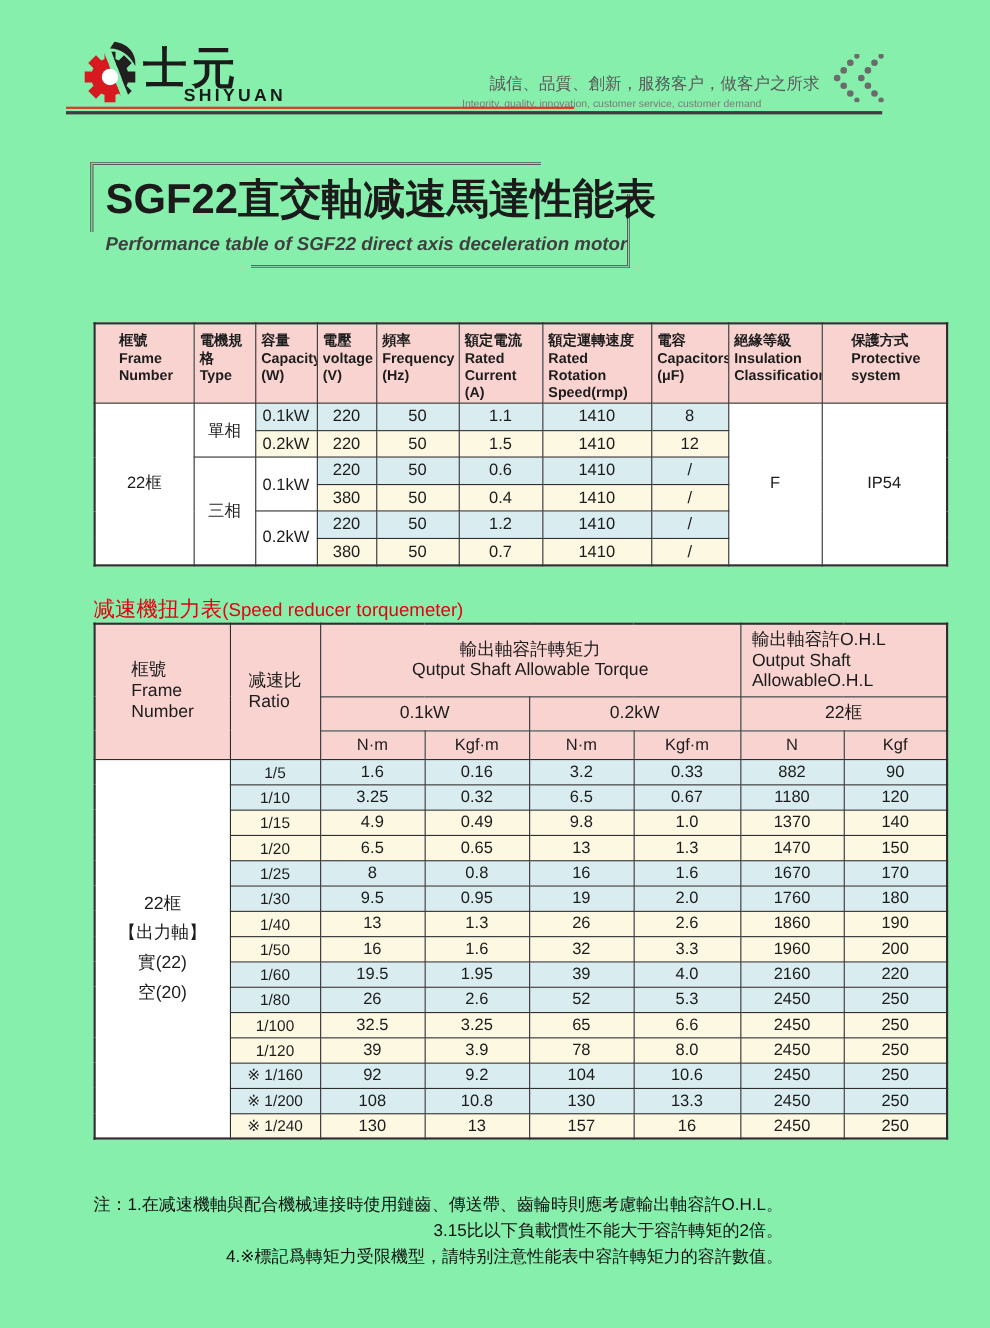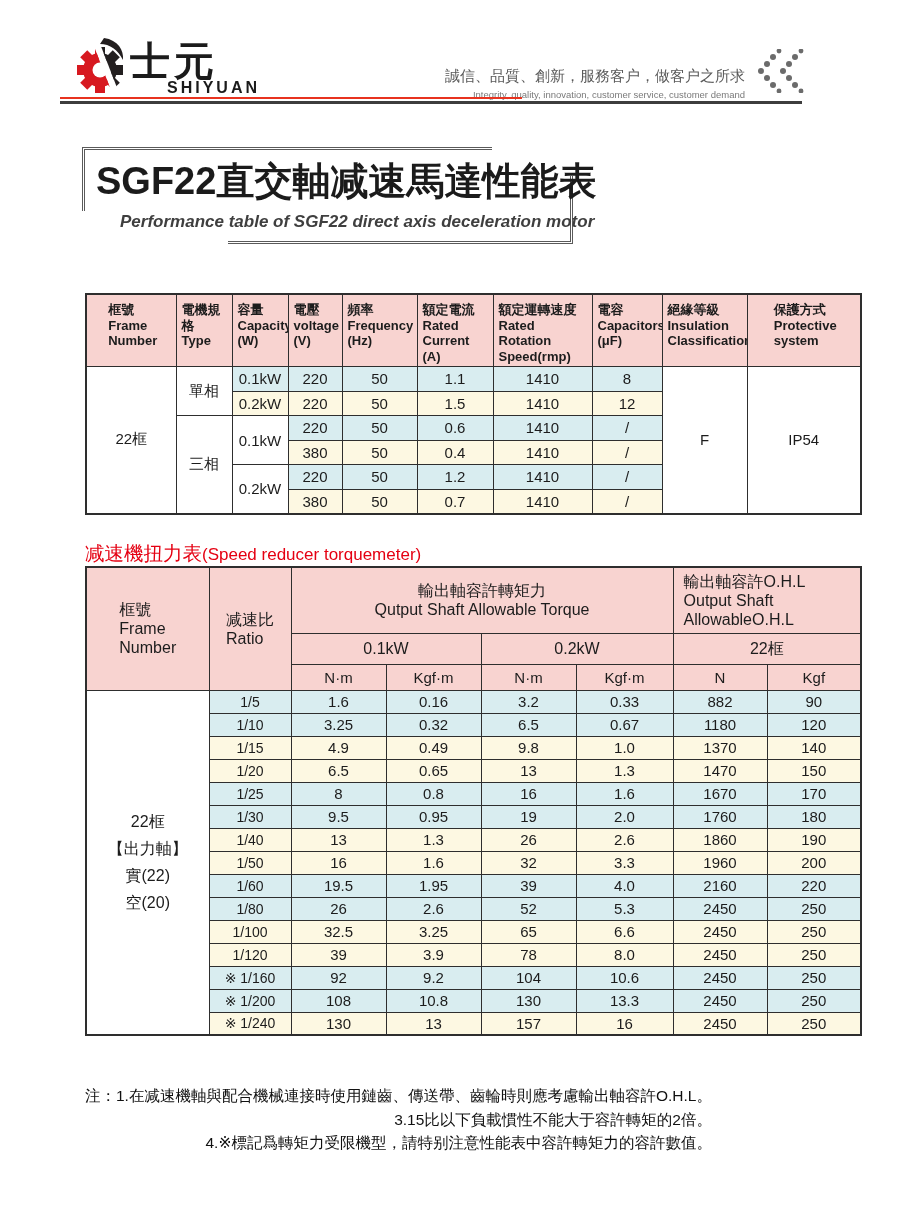--- a/index.html
+++ b/index.html
@@ -1,37 +1,37 @@
 <!DOCTYPE html>
 <html><head>
 <meta charset="utf-8">
 <style>
   html,body{margin:0;padding:0;background:#e9e9e9;}
-  .page{position:relative;width:900px;height:1207px;background:#ffffff;margin:0 auto;
+  .page{position:relative;width:900px;height:1207px;background:#86efac;margin:0 auto;
         font-family:"Liberation Sans","DejaVu Sans",sans-serif;color:#1c1c1c;overflow:hidden;}
   [data-interactable]{box-sizing:border-box;}
 
   
   .logo-gear{position:absolute;left:74px;top:36px;}
   .logo-zh{position:absolute;left:130px;top:34px;font-size:40px;font-weight:900;letter-spacing:4px;color:#1b1b1b;}
   .logo-en{position:absolute;left:119px;top:79px;font-size:16px;font-weight:800;letter-spacing:3px;color:#1b1b1b;margin-left:48px;}
   .slogan-zh{position:absolute;left:420px;top:67px;width:325px;text-align:right;font-size:15px;color:#5a5a5a;}
-  .slogan-en{position:absolute;left:420px;top:89px;width:325px;text-align:right;font-size:9.5px;color:#7a7a7a;}
+  .slogan-en{position:absolute;left:420px;top:89px;width:325px;font-size:9.5px;color:#7a7a7a;}
   .chevrons{position:absolute;left:757px;top:49px;}
   .rule-red{position:absolute;left:60px;top:97px;width:462px;height:2px;background:#e8331f;}
   .rule-dark{position:absolute;left:60px;top:101px;width:742px;height:2.5px;background:#3d3d3d;}
 
   
   .tframe-a{position:absolute;left:82px;top:147px;width:410px;height:64px;
             border-top:3px double #5a5a5a;border-left:3px double #5a5a5a;}
   .tframe-b{position:absolute;left:228px;top:176px;width:345px;height:68px;
             border-bottom:3px double #5a5a5a;border-right:3px double #5a5a5a;}
   .title-main{position:absolute;left:96px;top:156px;font-size:38px;font-weight:900;
               letter-spacing:0px;color:#1b1b1b;white-space:nowrap;}
-  .title-sub{position:absolute;left:96px;top:212px;font-size:17px;font-weight:700;font-style:italic;color:#3f3f3f;margin-left:24px;}
+  .title-sub{position:absolute;left:96px;top:212px;font-size:17px;font-weight:700;font-style:italic;color:#3f3f3f;}
 
   
   .sec-h{position:absolute;color:#e50012;white-space:nowrap;}
   .sec-h1{left:85px;top:263px;font-size:19.5px;}
   .sec-h2{left:85px;top:540px;font-size:19.5px;}
   .sec-h2 .en{font-size:17px;}
 
   
   table.tbl{position:absolute;left:85px;border-collapse:collapse;table-layout:fixed;
             border:2px solid #2e2e2e;background:#ffffff;}

